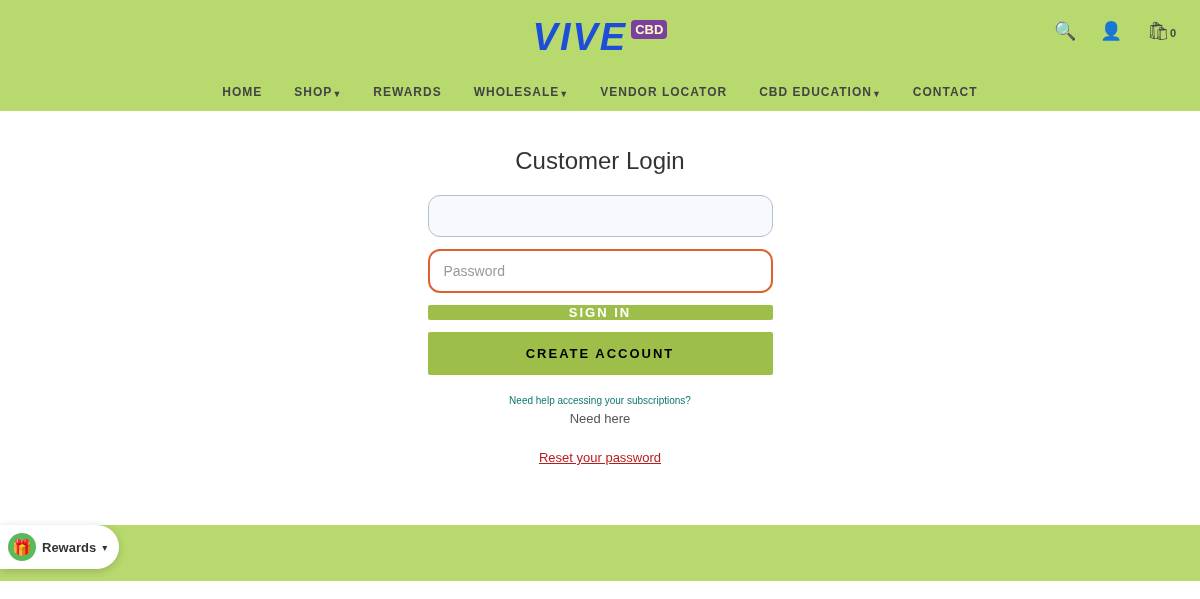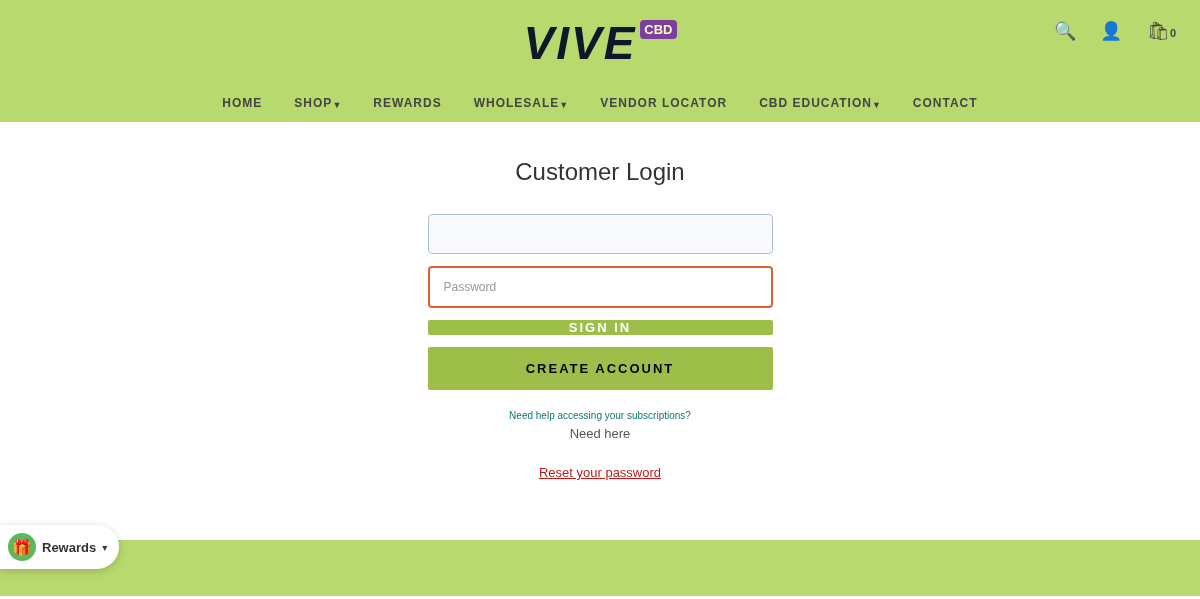--- a/index.html
+++ b/index.html
@@ -21,23 +21,23 @@
       display: flex;
       gap: 16px;
       align-items: center;
     }
     .logo-area {
       display: flex;
       align-items: center;
       margin-bottom: 14px;
     }
     .logo-vive {
-      font-size: 46px;
+      font-size: 38px;
       font-weight: 900;
-      color: #0f172a;
+      color: #1d4ed8;
       letter-spacing: 2px;
       font-style: italic;
     }
     .logo-cbd {
       font-size: 13px;
       font-weight: bold;
       color: #fef9c3;
       background: #7b3fa0;
       border-radius: 4px;
       padding: 2px 4px;
@@ -74,35 +74,35 @@
       min-height: 320px;
       display: flex;
       flex-direction: column;
       align-items: center;
       padding: 36px 20px 60px 20px;
     }
     .page-title {
       font-size: 24px;
       font-weight: 400;
       color: #333;
-      margin-bottom: 28px;
+      margin-bottom: 20px;
     }
     .login-form {
       width: 100%;
       max-width: 345px;
       display: flex;
       flex-direction: column;
       gap: 12px;
     }
     .form-input {
       width: 100%;
       padding: 12px 14px;
       border: 1.5px solid #b0c0d0;
-      border-radius: 4px;
-      font-size: 12px;
+      border-radius: 12px;
+      font-size: 14px;
       color: #333;
       outline: none;
       background: #f7f9fc;
     }
     .form-input.password-focused {
       border: 2px solid #e06030;
       background: #fff;
     }
     .form-input::placeholder {
       color: #999;

